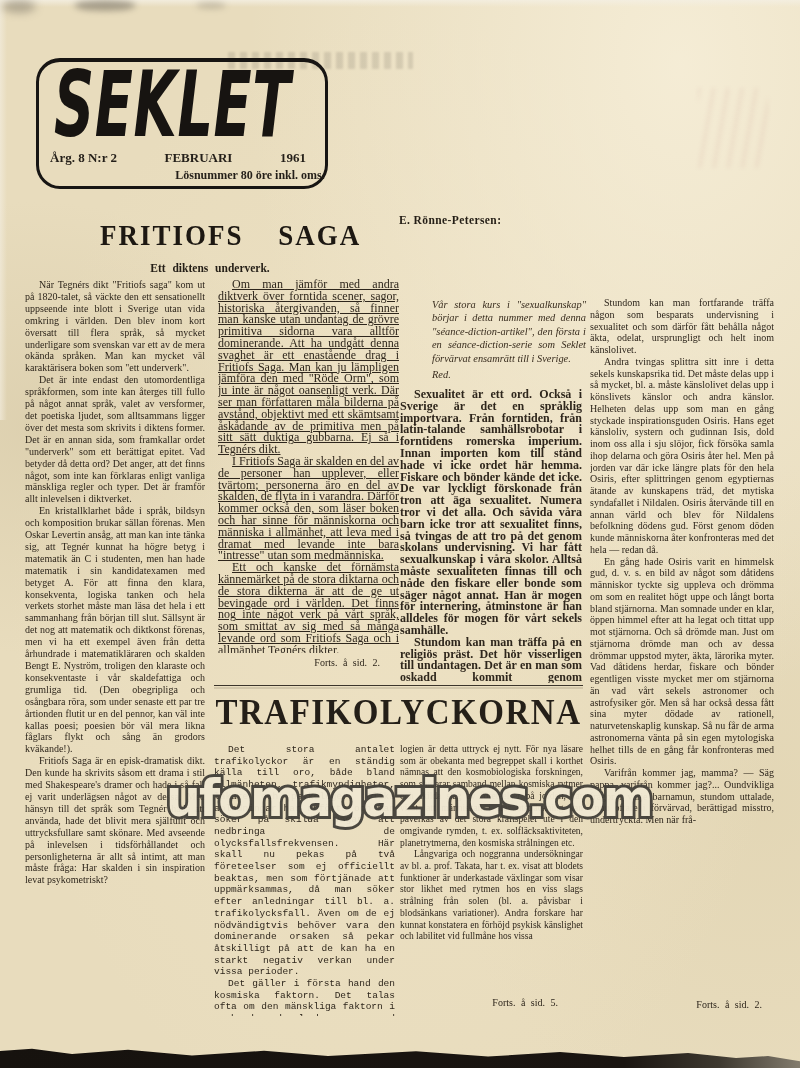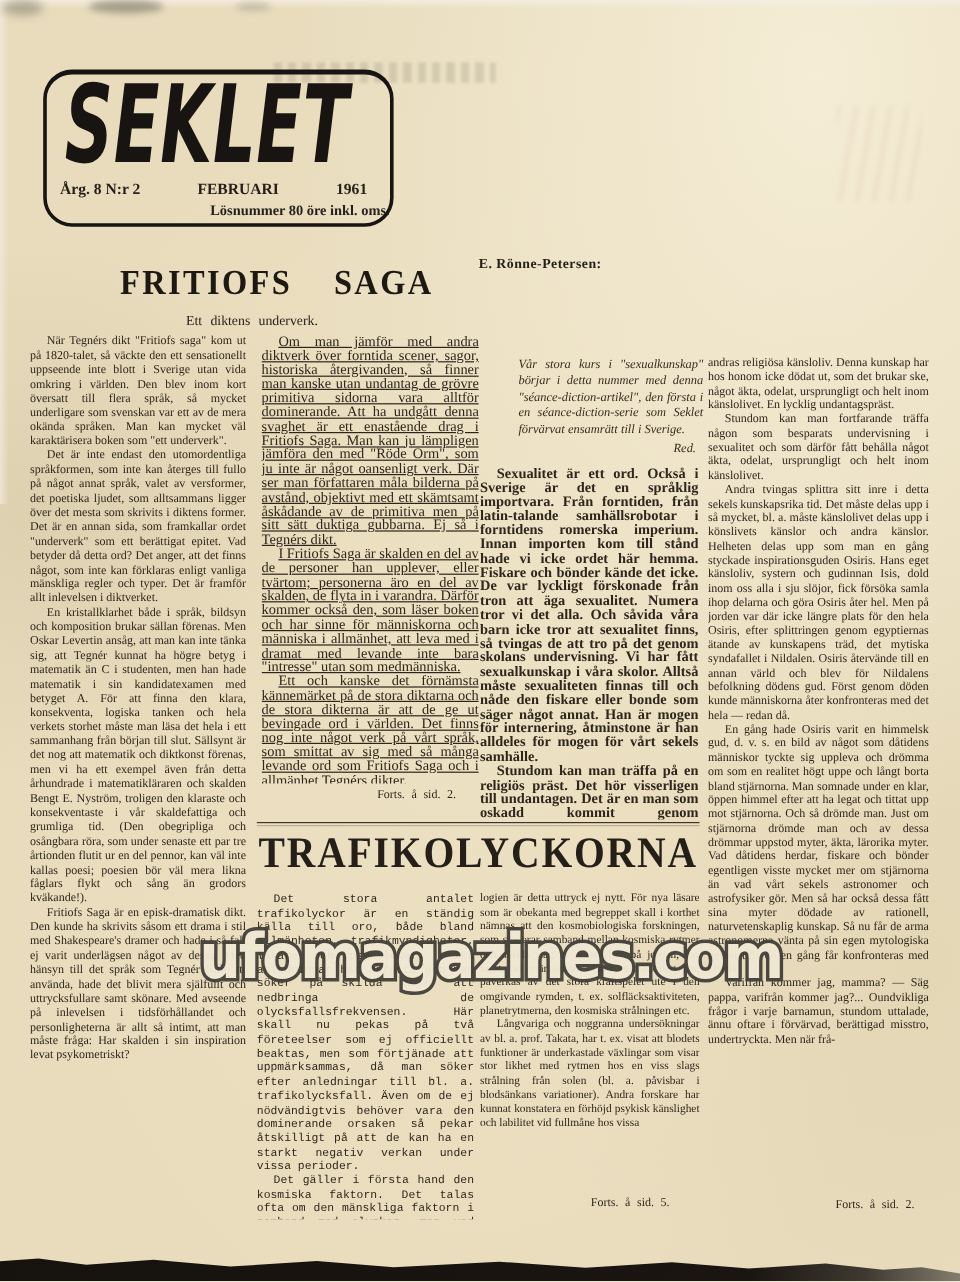--- a/index.html
+++ b/index.html
@@ -30,31 +30,31 @@
     border:3px solid #171513;border-top-width:4px;border-radius:24px;box-sizing:border-box;}
   .masthead-title{position:absolute;left:54px;top:60px;font-family:"DejaVu Sans","Liberation Sans",sans-serif;
     font-weight:bold;font-style:oblique;font-size:90px;line-height:1;color:#171411;
     transform:scaleX(.62);transform-origin:left top;letter-spacing:1px;white-space:nowrap;}
   .masthead-row{position:absolute;left:44px;top:150px;width:278px;display:flex;justify-content:space-between;
     padding:0 16px 0 6px;box-sizing:border-box;font-weight:bold;font-size:13px;color:#241f19;}
   .masthead-price{position:absolute;left:164px;top:168px;width:172px;text-align:center;font-weight:bold;font-size:12px;color:#241f19;}
   
   .fritiofs-title{position:absolute;left:100px;top:220px;width:216px;font-weight:bold;font-size:27px;line-height:1.1;
     color:#1d1812;letter-spacing:2px;text-align:justify;text-align-last:justify;transform:scaleY(1.08);transform-origin:left top;white-space:nowrap;word-spacing:26px;}
-  .fritiofs-subtitle{position:absolute;left:25px;top:262px;width:370px;text-align:center;font-weight:normal;font-size:11.5px;color:#241e16;word-spacing:4px;}
+  .fritiofs-subtitle{position:absolute;left:25px;top:262px;width:370px;text-align:center;font-weight:bold;font-size:11.5px;color:#241e16;word-spacing:4px;}
   .byline{position:absolute;left:399px;top:214px;font-weight:bold;font-size:11.5px;color:#241e16;letter-spacing:.4px;}
   .himmelska-title{position:absolute;left:397px;top:234px;width:376px;font-family:"Liberation Sans","DejaVu Sans",sans-serif;
     font-weight:bold;font-size:31px;letter-spacing:-1px;word-spacing:6px;color:#1b1713;white-space:nowrap;}
   .trafik-title{position:absolute;left:214px;top:692px;width:369px;text-align:center;font-weight:bold;font-size:33px;
     letter-spacing:1.5px;color:#241f18;transform:scaleY(1.1);transform-origin:center top;}
   .rule{position:absolute;left:214px;top:685px;width:369px;height:0;border-top:1.5px solid #3c352b;box-shadow:0 2.5px 0 rgba(60,50,40,.28);}
   
   .intro{position:absolute;left:432px;top:298px;width:154px;font-style:italic;font-size:10.4px;line-height:13.4px;
     color:#372b1d;text-align:justify;}
-  .intro-sign{margin-top:3px;text-align:right;padding-right:6px;font-style:italic;}
+  .intro-sign{margin-top:3px;text-align:left;padding-right:6px;font-style:italic;}
   
   .col{position:absolute;overflow:hidden;color:#2e261c;text-align:justify;}
   .col p{margin:0;text-indent:14px;}
   .col p.noindent{text-indent:0;}
   .f1{left:25px;top:279px;width:180px;height:738px;font-size:10px;line-height:11.9px;}
   .f2{left:218px;top:279px;width:181px;height:374px;font-size:12px;line-height:11.8px;text-decoration:underline;}
   .f2cont{position:absolute;left:214px;top:657px;width:166px;text-align:right;font-size:10px;color:#2e261c;word-spacing:3px;}
   .h1{left:400px;top:389px;width:182px;height:294px;font-size:12px;line-height:11.8px;font-weight:bold;}
   .h2{left:590px;top:297px;width:184px;height:700px;font-size:10px;line-height:11.75px;}
   .h2cont{position:absolute;left:590px;top:999px;width:172px;text-align:right;font-size:10px;color:#2e261c;word-spacing:3px;}
@@ -107,21 +107,20 @@
   <div class="byline">E. Rönne-Petersen:</div>
   <div class="intro">
     <span>Vår stora kurs i "sexualkunskap" börjar i detta nummer med denna "séance-diction-artikel", den första i en séance-diction-serie som Seklet förvärvat ensamrätt till i Sverige.</span>
     <div class="intro-sign">Red.</div>
   </div>
   <div class="col h1">
       <p>Sexualitet är ett ord. Också i Sverige är det en språklig importvara. Från forntiden, från latin-talande samhällsrobotar i forntidens romerska imperium. Innan importen kom till stånd hade vi icke ordet här hemma. Fiskare och bönder kände det icke. De var lyckligt förskonade från tron att äga sexualitet. Numera tror vi det alla. Och såvida våra barn icke tror att sexualitet finns, så tvingas de att tro på det genom skolans undervisning. Vi har fått sexualkunskap i våra skolor. Alltså måste sexualiteten finnas till och nåde den fiskare eller bonde som säger något annat. Han är mogen för internering, åtminstone är han alldeles för mogen för vårt sekels samhälle.</p>
       <p>Stundom kan man träffa på en religiös präst. Det hör visserligen till undantagen. Det är en man som oskadd kommit genom undervisning i teologi, kunskap om det egna och</p>
     </div>
   <div class="col h2">
-      <p class="noindent">andras religiösa känsloliv. Denna kunskap har hos honom icke dödat ut, som det brukar ske, något äkta, odelat, ursprungligt och helt inom känslolivet. En lycklig undantagspräst.</p>
       <p>Stundom kan man fortfarande träffa någon som besparats undervisning i sexualitet och som därför fått behålla något äkta, odelat, ursprungligt och helt inom känslolivet.</p>
       <p>Andra tvingas splittra sitt inre i detta sekels kunskapsrika tid. Det måste delas upp i så mycket, bl. a. måste känslolivet delas upp i könslivets känslor och andra känslor. Helheten delas upp som man en gång styckade inspirationsguden Osiris. Hans eget känsloliv, systern och gudinnan Isis, dold inom oss alla i sju slöjor, fick försöka samla ihop delarna och göra Osiris åter hel. Men på jorden var där icke längre plats för den hela Osiris, efter splittringen genom egyptiernas ätande av kunskapens träd, det mytiska syndafallet i Nildalen. Osiris återvände till en annan värld och blev för Nildalens befolkning dödens gud. Först genom döden kunde människorna åter konfronteras med det hela — redan då.</p>
       <p>En gång hade Osiris varit en himmelsk gud, d. v. s. en bild av något som dåtidens människor tyckte sig uppleva och drömma om som en realitet högt uppe och långt borta bland stjärnorna. Man somnade under en klar, öppen himmel efter att ha legat och tittat upp mot stjärnorna. Och så drömde man. Just om stjärnorna drömde man och av dessa drömmar uppstod myter, äkta, lärorika myter. Vad dåtidens herdar, fiskare och bönder egentligen visste mycket mer om stjärnorna än vad vårt sekels astronomer och astrofysiker gör. Men så har också dessa fått sina myter dödade av rationell, naturvetenskaplig kunskap. Så nu får de arma astronomerna vänta på sin egen mytologiska helhet tills de en gång får konfronteras med Osiris.</p>
       <p>Varifrån kommer jag, mamma? — Säg pappa, varifrån kommer jag?... Oundvikliga frågor i varje barnamun, stundom uttalade, ännu oftare i förvärvad, berättigad misstro, undertryckta. Men när frå-</p>
     </div>
   <div class="h2cont">Forts. å sid. 2.</div>
 
   <div class="rule"></div>
   <div class="trafik-title">TRAFIKOLYCKORNA</div>
   <div class="col t1">

